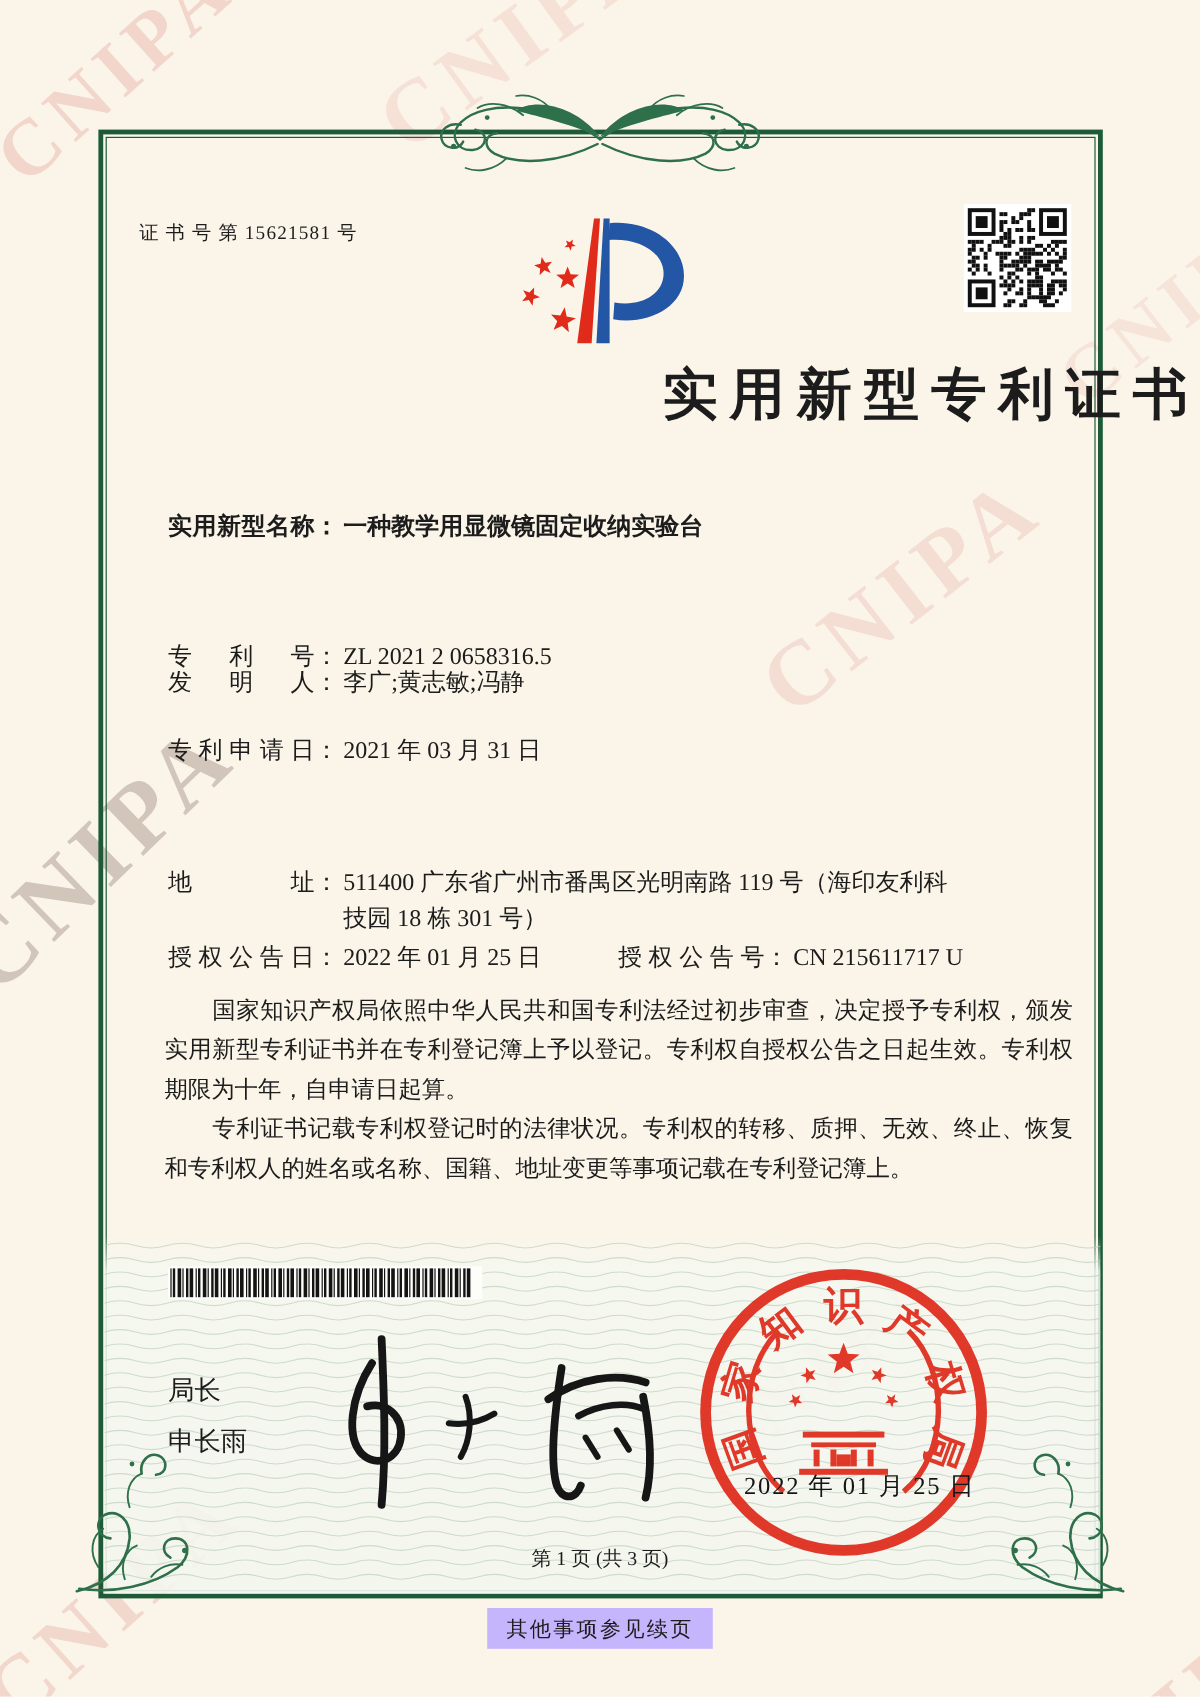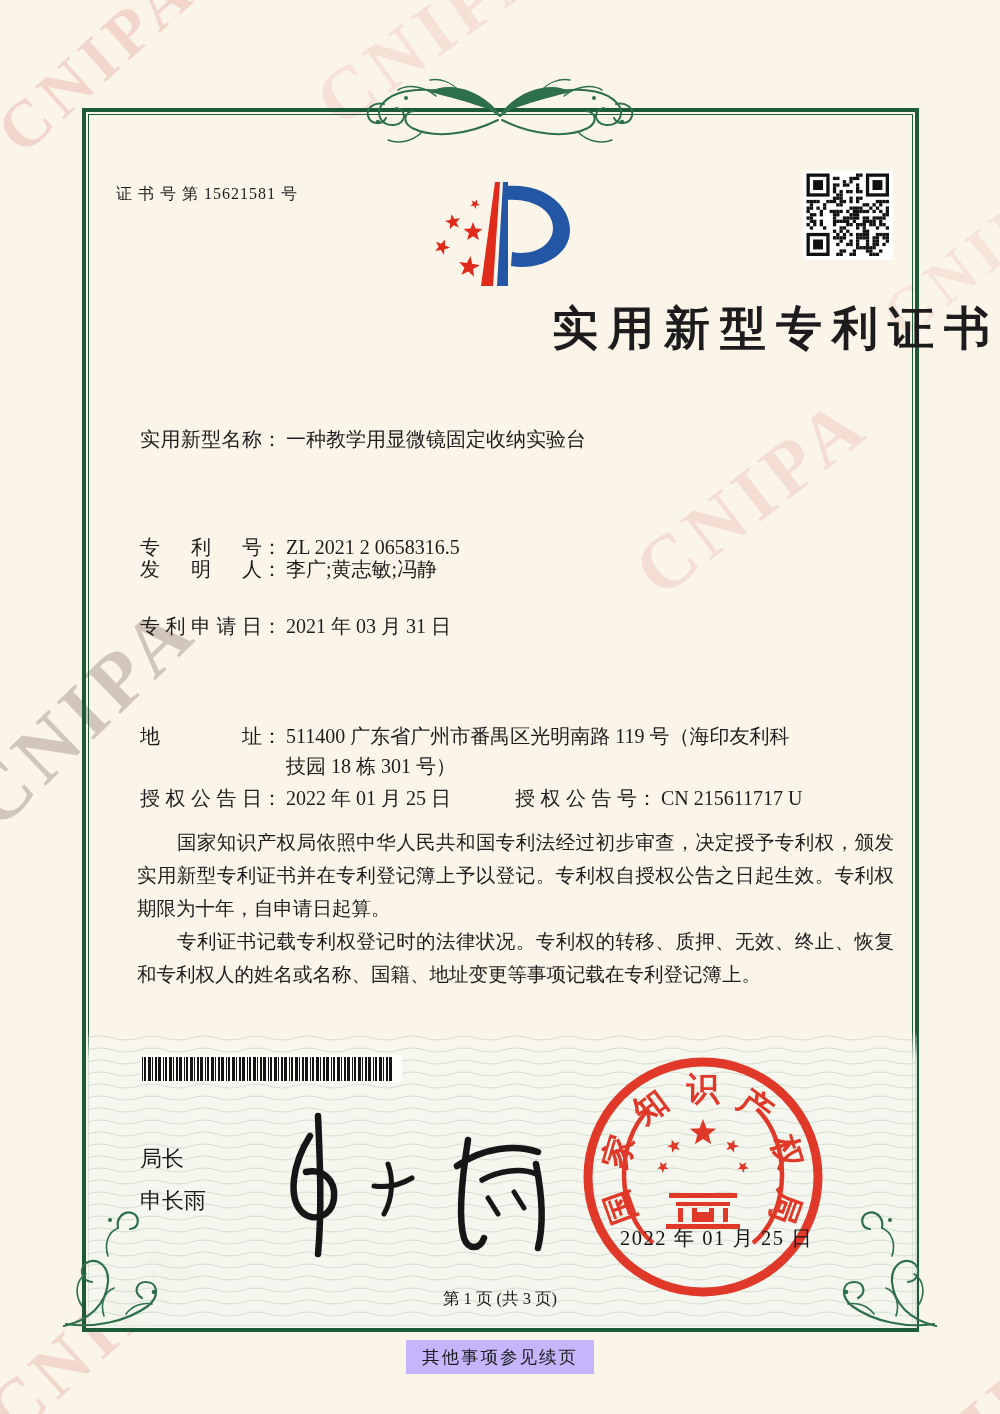--- a/index.html
+++ b/index.html
@@ -371,21 +371,21 @@
       <rect x="3.5" y="62.9" width="23.099999999999998" height="23.099999999999998" fill="#111"></rect>
       <rect x="6.8" y="66.19999999999999" width="16.5" height="16.5" fill="#fff"></rect>
       <rect x="10.1" y="69.5" width="9.899999999999999" height="9.899999999999999" fill="#111"></rect>
       <rect x="62.9" y="3.5" width="23.099999999999998" height="23.099999999999998" fill="#111"></rect>
       <rect x="66.19999999999999" y="6.8" width="16.5" height="16.5" fill="#fff"></rect>
       <rect x="69.5" y="10.1" width="9.899999999999999" height="9.899999999999999" fill="#111"></rect>
     </svg>
 
   <div class="title">实用新型专利证书</div>
 
-  <div class="row" style="top:424px;">
+  <div class="row" style="top:424px;font-weight:bold;">
     <span class="lbl">实用新型名称</span><span class="colon">：</span><span class="val">一种教学用显微镜固定收纳实验台</span>
   </div>
   <div class="row" style="top:514px;margin-top:40px;">
     <span class="lbl">发明人</span><span class="colon">：</span><span class="val">李广;黄志敏;冯静</span>
   </div>
   <div class="row" style="top:532px;text-decoration:underline;">
     <span class="lbl">专利号</span><span class="colon">：</span><span class="val">ZL 2021 2 0658316.5</span>
   </div>
   <div class="row" style="top:611px;">
     <span class="lbl">专利申请日</span><span class="colon">：</span><span class="val">2021 年 03 月 31 日</span>

